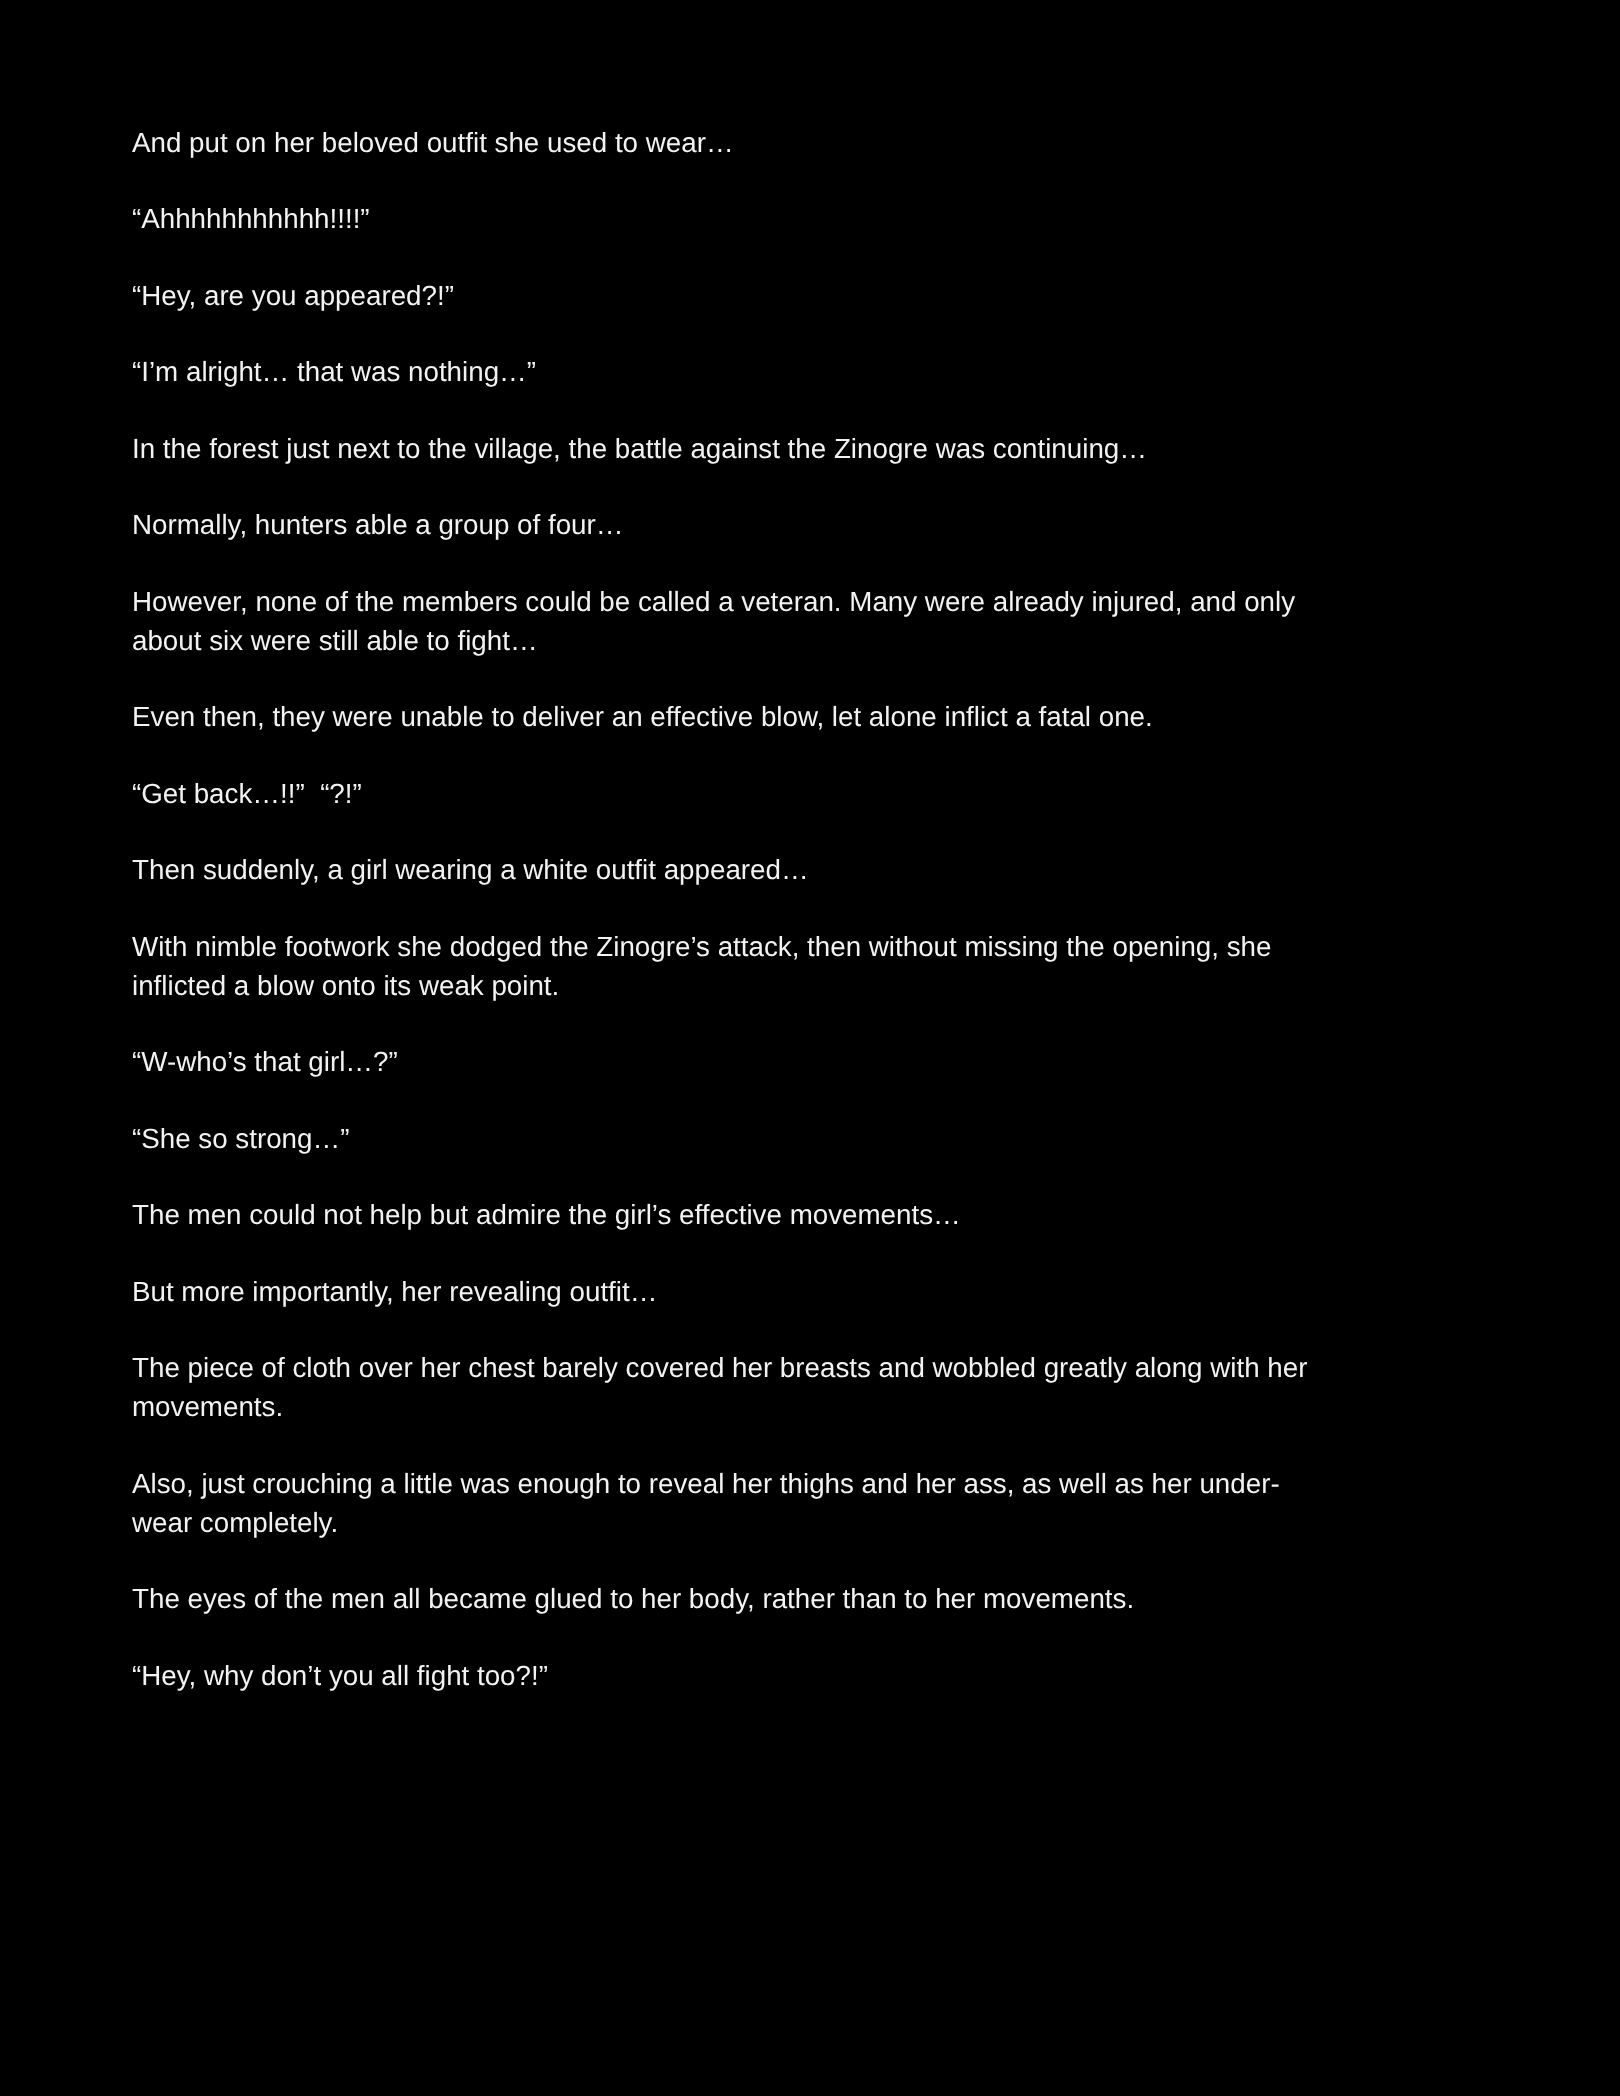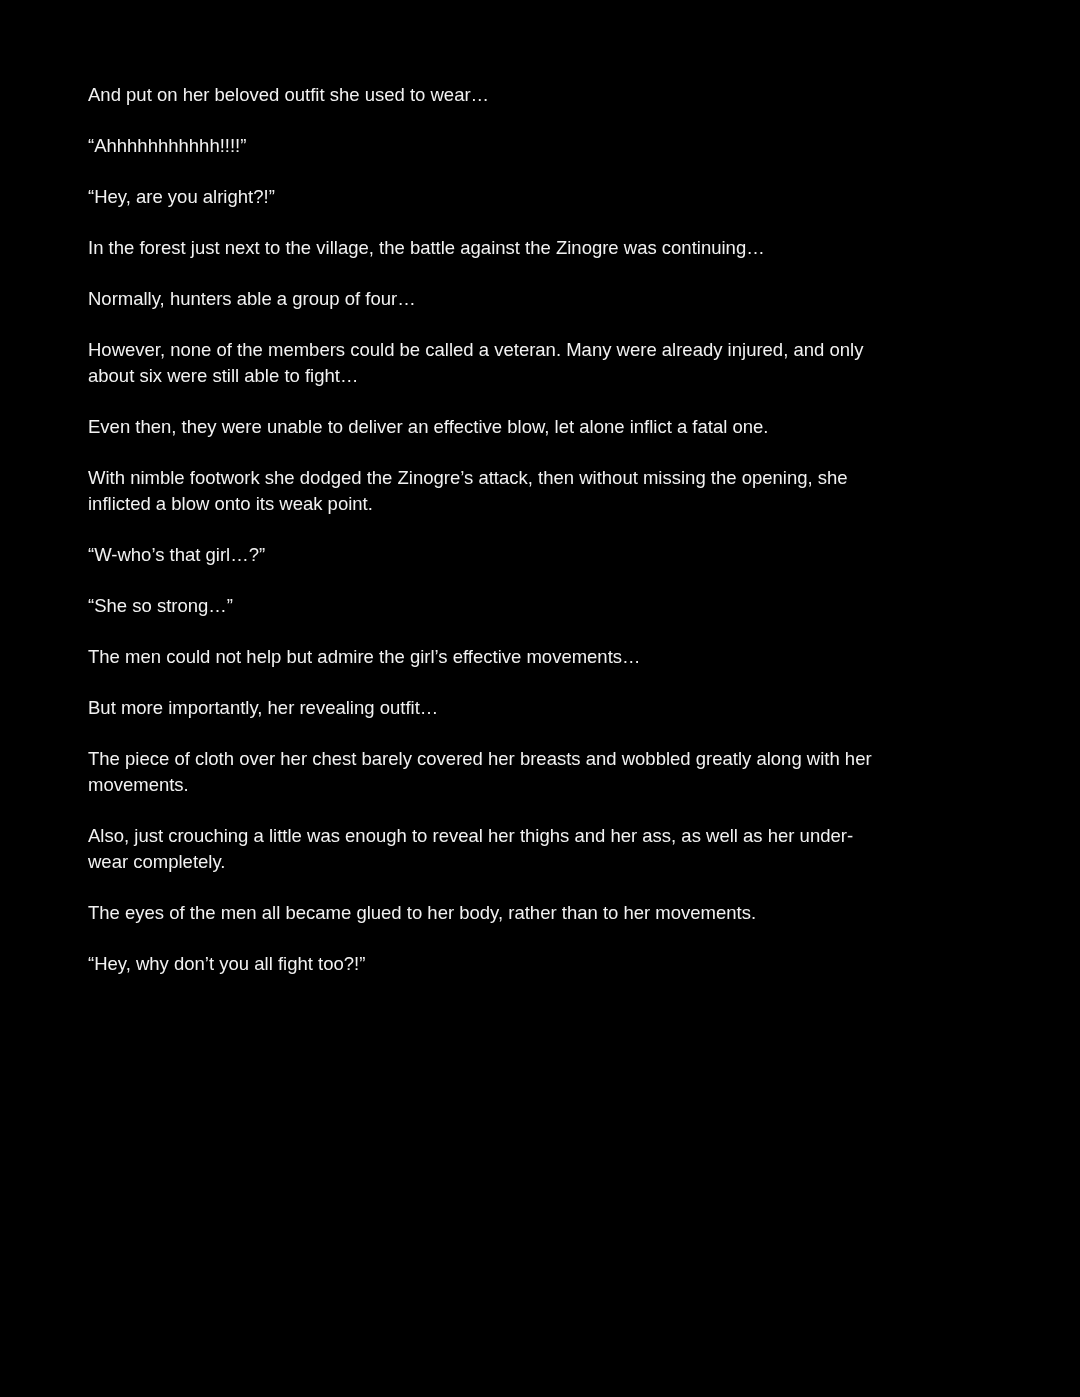--- a/index.html
+++ b/index.html
@@ -26,26 +26,29 @@
     white-space: pre-wrap;
     text-rendering: optimizeLegibility;
   }
 </style>
 </head>
 <body>
 
 <main class="page">
   <p>And put on her beloved outfit she used to wear…</p>
   <p>“Ahhhhhhhhhhh!!!!”</p>
-  <p>“Hey, are you alright?!”</p>
+  <p>“Hey, are you appeared?!”</p>
+  <p>“I’m alright… that was nothing…”</p>
   <p>In the forest just next to the village, the battle against the Zinogre was continuing…</p>
   <p>Normally, hunters able a group of four…</p>
   <p>However, none of the members could be called a veteran. Many were already injured, and only
 about six were still able to fight…</p>
   <p>Even then, they were unable to deliver an effective blow, let alone inflict a fatal one.</p>
+  <p>“Get back…!!”  “?!”</p>
+  <p>Then suddenly, a girl wearing a white outfit appeared…</p>
   <p>With nimble footwork she dodged the Zinogre’s attack, then without missing the opening, she
 inflicted a blow onto its weak point.</p>
   <p>“W-who’s that girl…?”</p>
   <p>“She so strong…”</p>
   <p>The men could not help but admire the girl’s effective movements…</p>
   <p>But more importantly, her revealing outfit…</p>
   <p>The piece of cloth over her chest barely covered her breasts and wobbled greatly along with her
 movements.</p>
   <p>Also, just crouching a little was enough to reveal her thighs and her ass, as well as her under-
 wear completely.</p>

